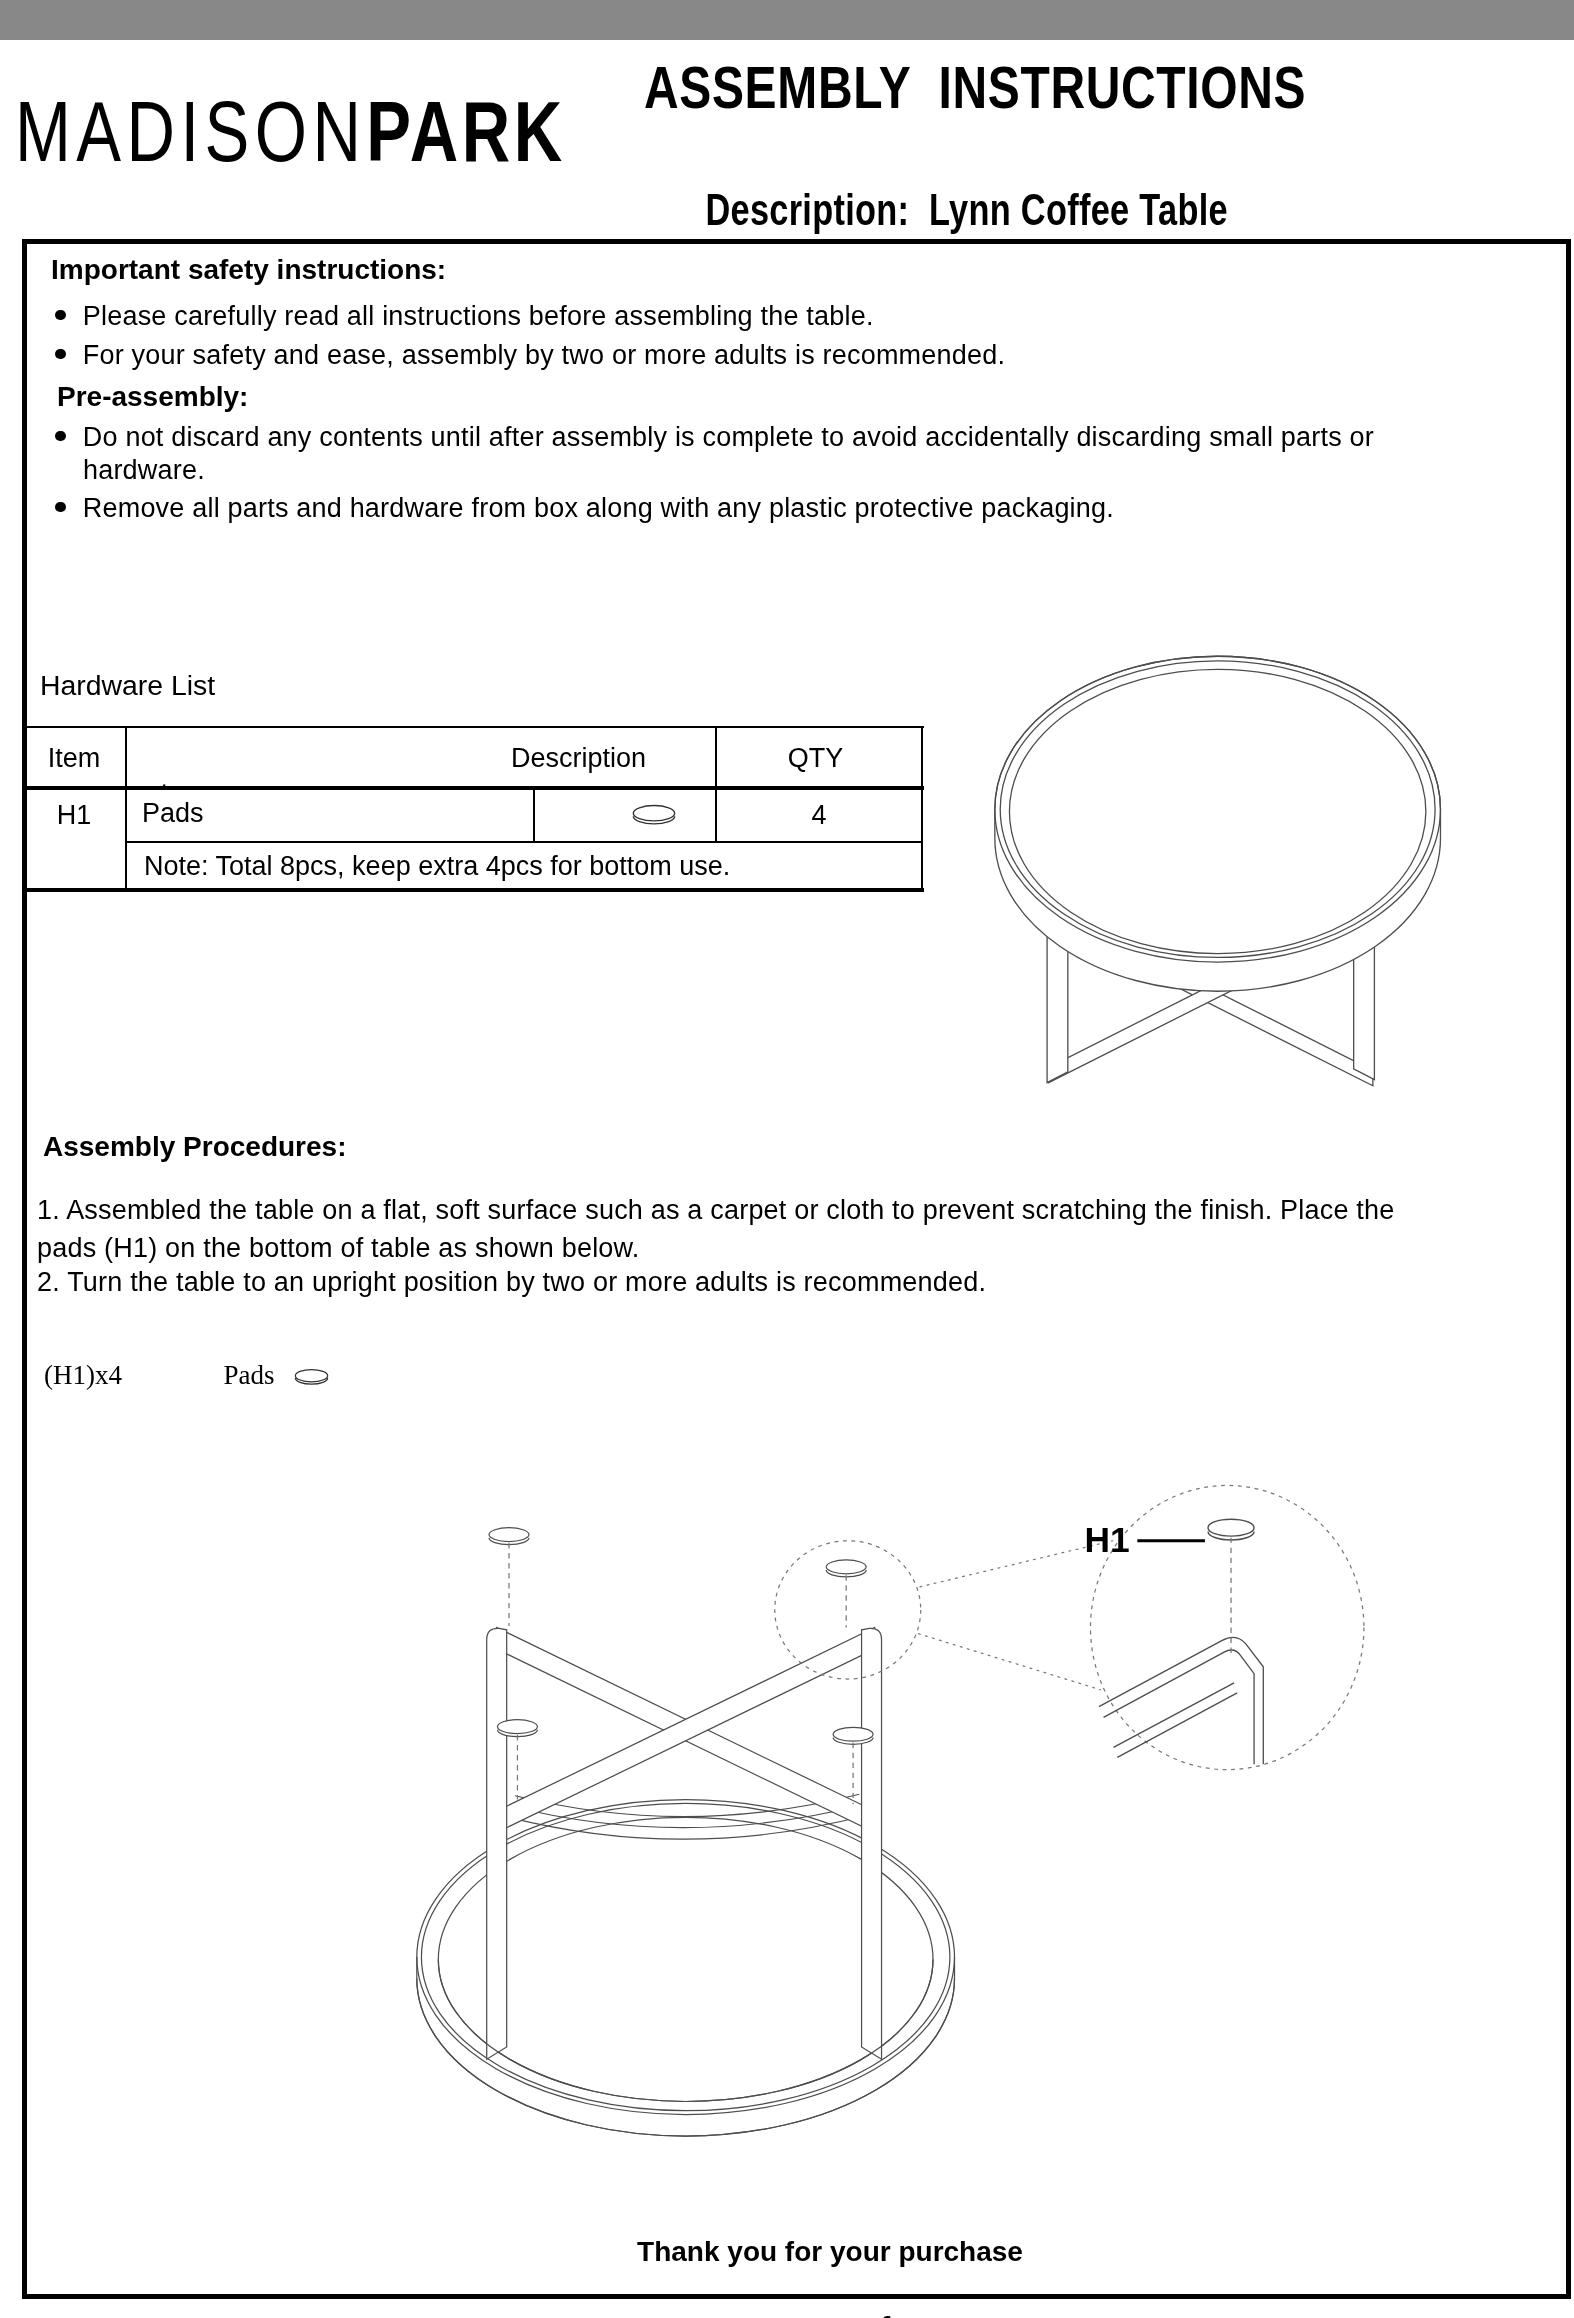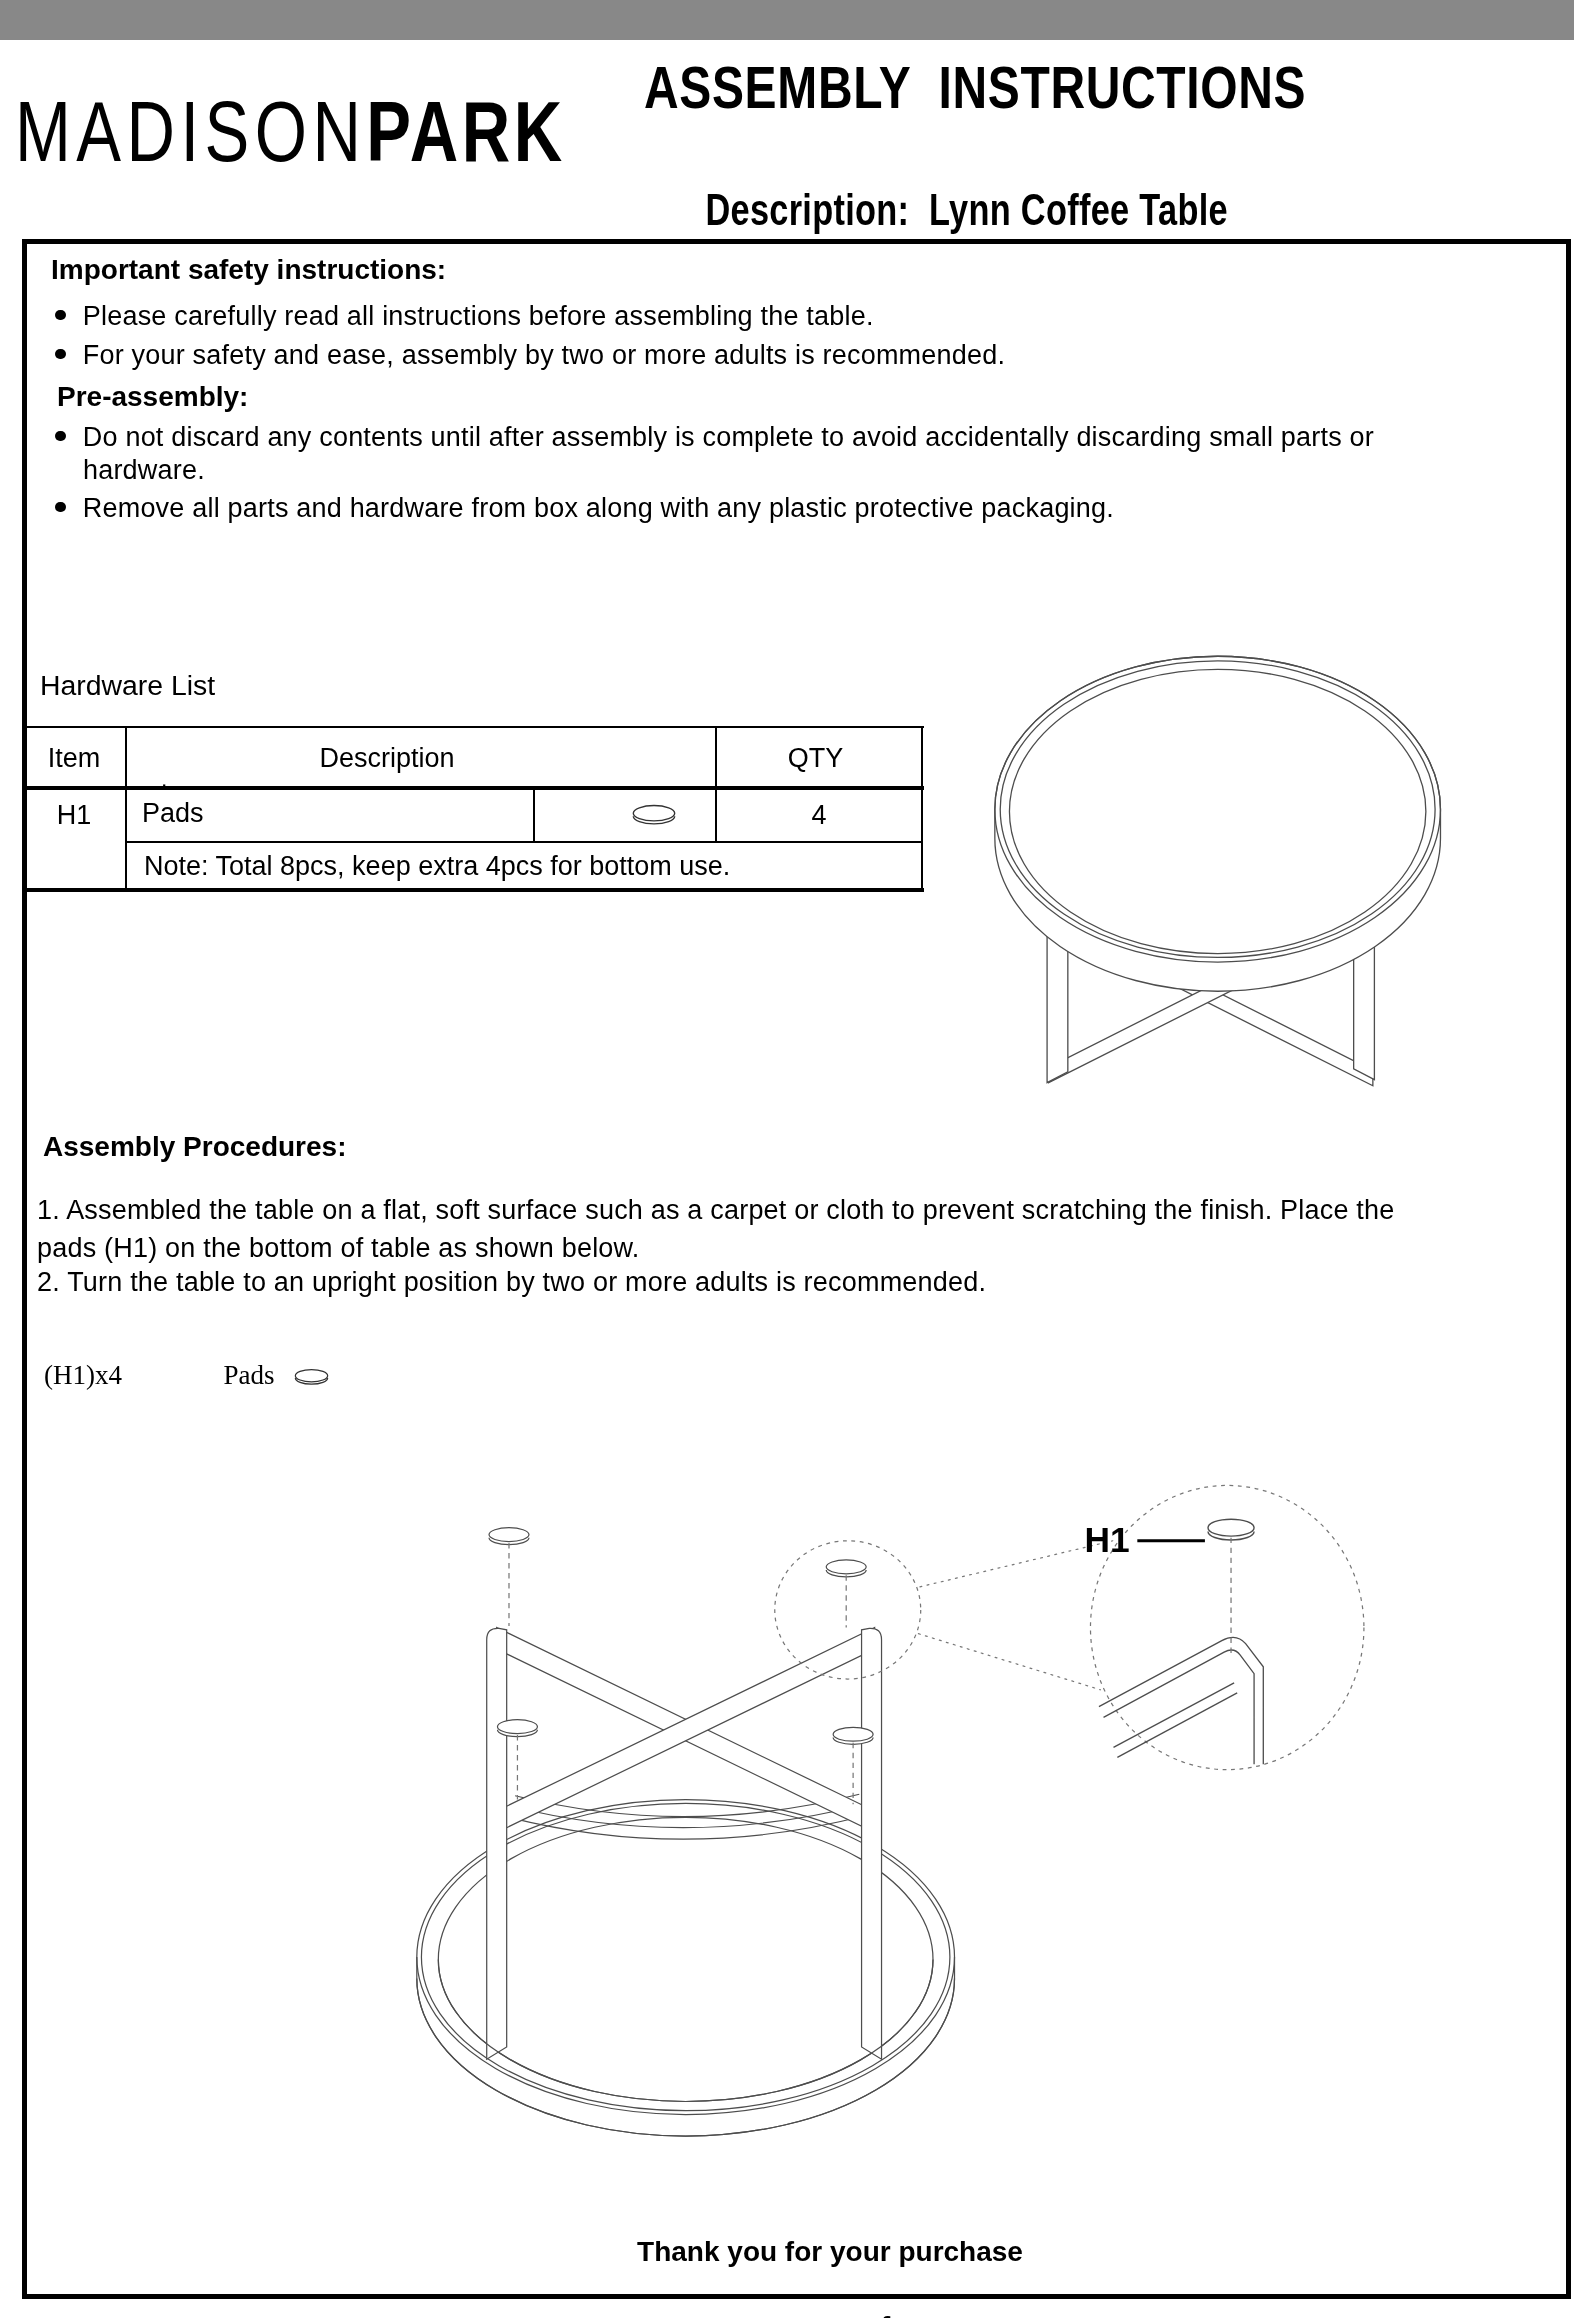--- a/index.html
+++ b/index.html
@@ -102,21 +102,21 @@
     <div class="line" style="left:0;top:162px;width:901px;height:3.8px;"></div>
     <div class="line" style="left:0;top:0;width:2.3px;height:166px;"></div>
     <div class="line" style="left:898px;top:0;width:2.3px;height:166px;"></div>
     <div class="line" style="left:0;top:60px;width:901px;height:3.8px;"></div>
     <div class="line" style="left:102px;top:115px;width:798px;height:2.3px;"></div>
     <div class="line" style="left:102px;top:0;width:2.3px;height:166px;"></div>
     <div class="line" style="left:510px;top:64px;width:1.5px;height:51px;"></div>
     <div class="line" style="left:692px;top:0;width:2.3px;height:117px;"></div>
 
     <div class="cell" style="left:0;top:17px;width:102px;text-align:center;">Item</div>
-    <div class="cell" style="left:105px;top:17px;width:518px;text-align:center;">Description</div>
+    <div class="cell" style="left:105px;top:17px;width:518px;text-align:right;">Description</div>
     <div class="cell" style="left:694px;top:17px;width:197px;text-align:center;">QTY</div>
     <div class="cell" style="left:138px;top:40px;font-size:23px;">.</div>
 
     <div class="cell" style="left:0;top:74px;width:102px;text-align:center;">H1</div>
     <div class="cell" style="left:119px;top:72px;">Pads</div>
     <svg class="abs" style="left:607px;top:78px;" width="48" height="23" viewBox="0 0 62 30">
       <g fill="#fff" stroke="#333" stroke-width="1.8">
         <path d="M 4 16 A 27 10 0 0 0 58 16"></path>
         <ellipse cx="31" cy="12" rx="27" ry="10"></ellipse>
       </g>

